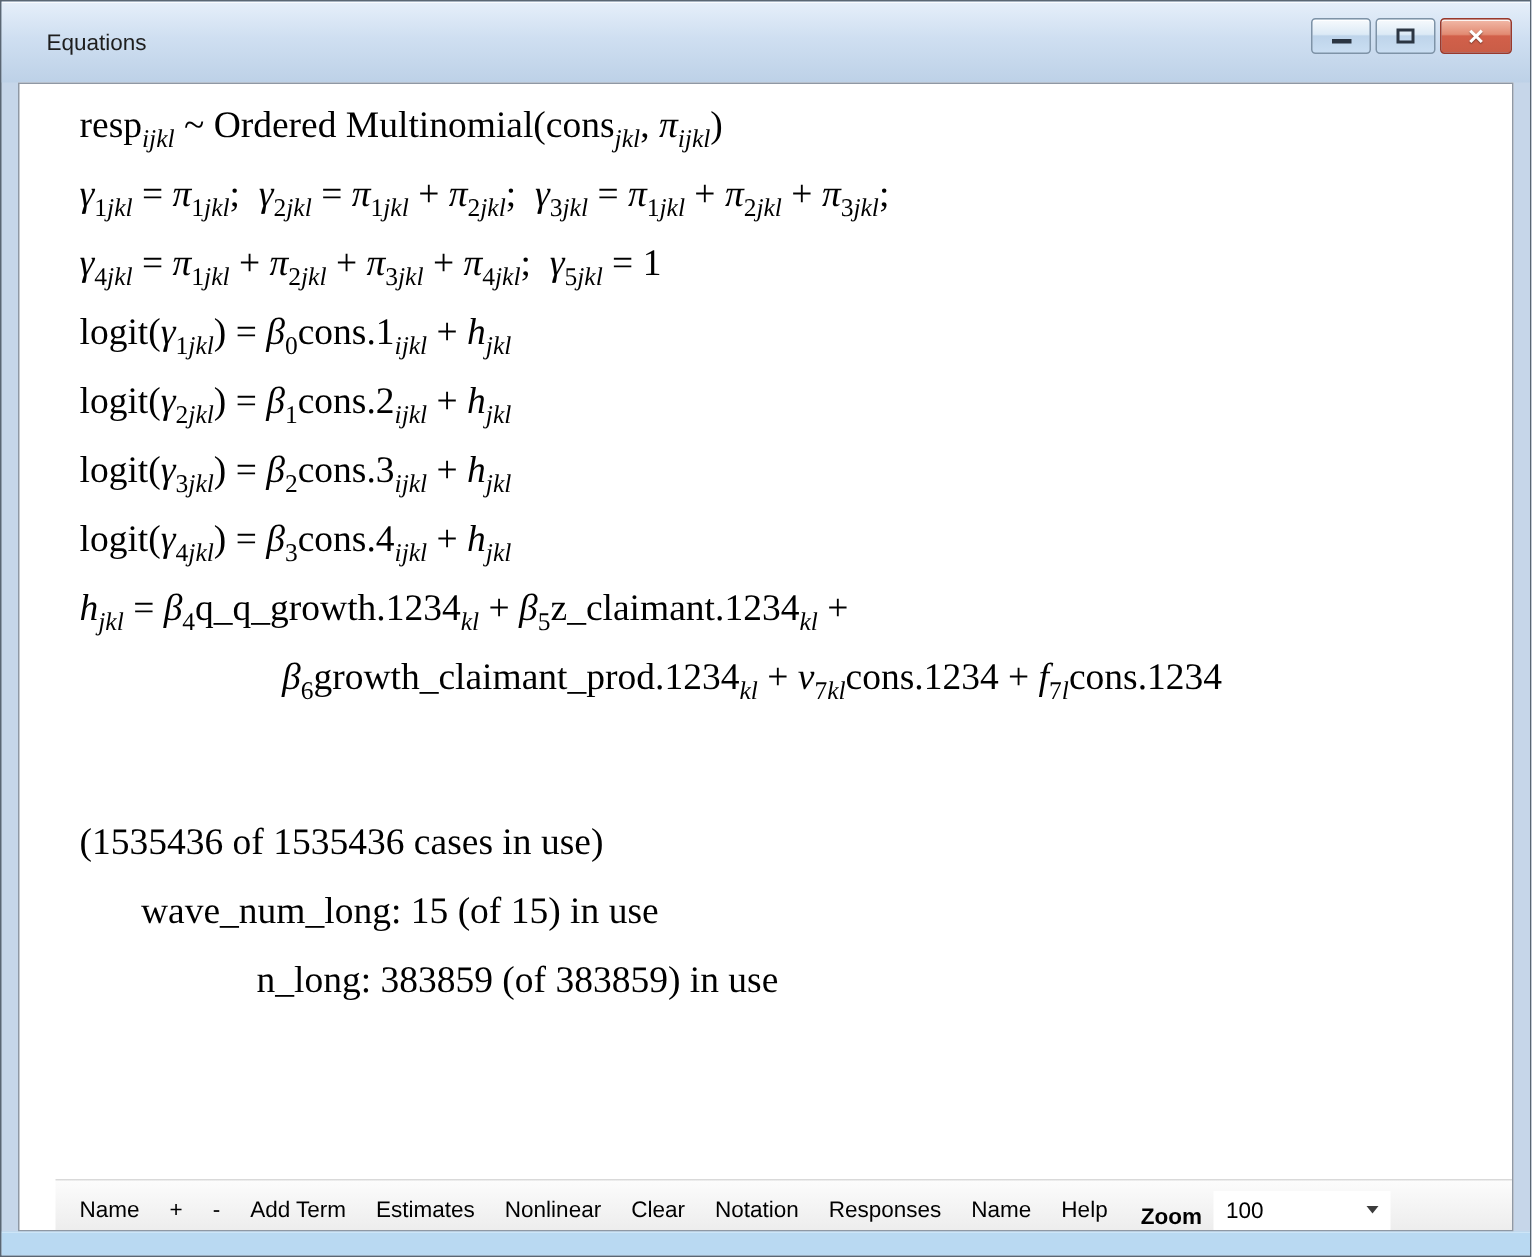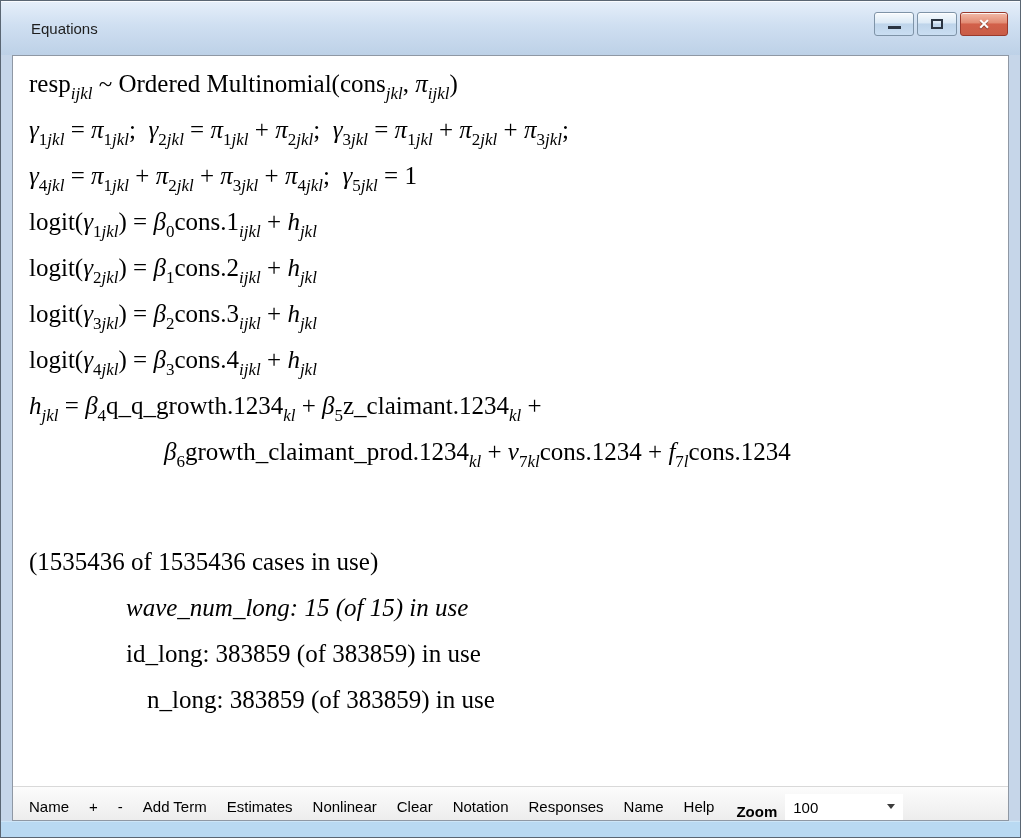--- a/index.html
+++ b/index.html
@@ -36,21 +36,21 @@
     border-color: #99392c;
     background: linear-gradient(#f2baa9, #e28b73 45%, #d2604a 50%, #c95d47 100%);
   }
   .glyph-min { width:13px; height:3px; background:#2b3542; margin-top:7px; }
   .glyph-max { width:12px; height:10px; border:2px solid #2b3542; background:transparent; }
   .glyph-close { color:#fff; font-size:14px; font-weight:bold; text-shadow:0 1px 1px rgba(0,0,0,.45); line-height:1; }
   
   .content {
     position:absolute; left:11px; right:11px; top:54px; bottom:16px;
     background:#fff; border:1px solid #8f98a4;
-    display:flex; flex-direction:column; overflow:hidden;
+    display:flex; flex-direction:column; overflow:hidden;padding-left:24px;
   }
   .eq-area {
     flex:1; overflow:hidden;
     padding: 5px 0 0 16px;
     font-family:"Liberation Serif", serif;
     font-size: 25px; color:#000;
   }
   .eq-line { height:46px; line-height:46px; white-space:pre; }
   .eq-line .it { font-style: italic; }
   .eq-line .sub { font-size:17px; }
@@ -115,22 +115,21 @@
         <div class="eq-line"><span class="it">γ</span><span class="sub"><span>1</span><span class="it">j</span><span class="it">k</span><span class="it">l</span></span><span> = </span><span class="it">π</span><span class="sub"><span>1</span><span class="it">j</span><span class="it">k</span><span class="it">l</span></span><span>;  </span><span class="it">γ</span><span class="sub"><span>2</span><span class="it">j</span><span class="it">k</span><span class="it">l</span></span><span> = </span><span class="it">π</span><span class="sub"><span>1</span><span class="it">j</span><span class="it">k</span><span class="it">l</span></span><span> + </span><span class="it">π</span><span class="sub"><span>2</span><span class="it">j</span><span class="it">k</span><span class="it">l</span></span><span>;  </span><span class="it">γ</span><span class="sub"><span>3</span><span class="it">j</span><span class="it">k</span><span class="it">l</span></span><span> = </span><span class="it">π</span><span class="sub"><span>1</span><span class="it">j</span><span class="it">k</span><span class="it">l</span></span><span> + </span><span class="it">π</span><span class="sub"><span>2</span><span class="it">j</span><span class="it">k</span><span class="it">l</span></span><span> + </span><span class="it">π</span><span class="sub"><span>3</span><span class="it">j</span><span class="it">k</span><span class="it">l</span></span><span>;</span></div>
         <div class="eq-line"><span class="it">γ</span><span class="sub"><span>4</span><span class="it">j</span><span class="it">k</span><span class="it">l</span></span><span> = </span><span class="it">π</span><span class="sub"><span>1</span><span class="it">j</span><span class="it">k</span><span class="it">l</span></span><span> + </span><span class="it">π</span><span class="sub"><span>2</span><span class="it">j</span><span class="it">k</span><span class="it">l</span></span><span> + </span><span class="it">π</span><span class="sub"><span>3</span><span class="it">j</span><span class="it">k</span><span class="it">l</span></span><span> + </span><span class="it">π</span><span class="sub"><span>4</span><span class="it">j</span><span class="it">k</span><span class="it">l</span></span><span>;  </span><span class="it">γ</span><span class="sub"><span>5</span><span class="it">j</span><span class="it">k</span><span class="it">l</span></span><span> = 1</span></div>
         <div class="eq-line"><span>logit(</span><span class="it">γ</span><span class="sub"><span>1</span><span class="it">j</span><span class="it">k</span><span class="it">l</span></span><span>) = </span><span class="it">β</span><span class="sub"><span>0</span></span><span>cons.1</span><span class="sub"><span class="it">i</span><span class="it">j</span><span class="it">k</span><span class="it">l</span></span><span> + </span><span class="it">h</span><span class="sub"><span class="it">j</span><span class="it">k</span><span class="it">l</span></span></div>
         <div class="eq-line"><span>logit(</span><span class="it">γ</span><span class="sub"><span>2</span><span class="it">j</span><span class="it">k</span><span class="it">l</span></span><span>) = </span><span class="it">β</span><span class="sub"><span>1</span></span><span>cons.2</span><span class="sub"><span class="it">i</span><span class="it">j</span><span class="it">k</span><span class="it">l</span></span><span> + </span><span class="it">h</span><span class="sub"><span class="it">j</span><span class="it">k</span><span class="it">l</span></span></div>
         <div class="eq-line"><span>logit(</span><span class="it">γ</span><span class="sub"><span>3</span><span class="it">j</span><span class="it">k</span><span class="it">l</span></span><span>) = </span><span class="it">β</span><span class="sub"><span>2</span></span><span>cons.3</span><span class="sub"><span class="it">i</span><span class="it">j</span><span class="it">k</span><span class="it">l</span></span><span> + </span><span class="it">h</span><span class="sub"><span class="it">j</span><span class="it">k</span><span class="it">l</span></span></div>
         <div class="eq-line"><span>logit(</span><span class="it">γ</span><span class="sub"><span>4</span><span class="it">j</span><span class="it">k</span><span class="it">l</span></span><span>) = </span><span class="it">β</span><span class="sub"><span>3</span></span><span>cons.4</span><span class="sub"><span class="it">i</span><span class="it">j</span><span class="it">k</span><span class="it">l</span></span><span> + </span><span class="it">h</span><span class="sub"><span class="it">j</span><span class="it">k</span><span class="it">l</span></span></div>
         <div class="eq-line"><span class="it">h</span><span class="sub"><span class="it">j</span><span class="it">k</span><span class="it">l</span></span><span> = </span><span class="it">β</span><span class="sub"><span>4</span></span><span>q_q_growth.1234</span><span class="sub"><span class="it">k</span><span class="it">l</span></span><span> + </span><span class="it">β</span><span class="sub"><span>5</span></span><span>z_claimant.1234</span><span class="sub"><span class="it">k</span><span class="it">l</span></span><span> +</span></div>
         <div class="eq-line" style="margin-left: 135px;"><span class="it">β</span><span class="sub"><span>6</span></span><span>growth_claimant_prod.1234</span><span class="sub"><span class="it">k</span><span class="it">l</span></span><span> + </span><span class="it">v</span><span class="sub"><span>7</span><span class="it">k</span><span class="it">l</span></span><span>cons.1234</span><span> + </span><span class="it">f</span><span class="sub"><span>7</span><span class="it">l</span></span><span>cons.1234</span></div>
         <div class="eq-line"></div>
         <div class="eq-line" style="margin-top: 18px;"><span>(1535436 of 1535436 cases in use)</span></div>
-        <div class="eq-line" style="margin-left: 97px; font-style: italic;"><span>wave_num_long: 15 (of 15) in use</span></div>
-        <div class="eq-line" style="margin-left: 97px;"><span>id_long: 383859 (of 383859) in use</span></div>
+        <div class="eq-line" style="margin-left: 41px;"><span>wave_num_long: 15 (of 15) in use</span></div>
         <div class="eq-line" style="margin-left: 118px;"><span>n_long: 383859 (of 383859) in use</span></div>
       </div>
 
     <div class="toolbar">
       <span id="tb-buttons" style="display:flex;align-items:center;">
           <button class="tb-btn">Name</button>
           <button class="tb-btn">+</button>
           <button class="tb-btn">-</button>
           <button class="tb-btn">Add Term</button>
           <button class="tb-btn">Estimates</button>

